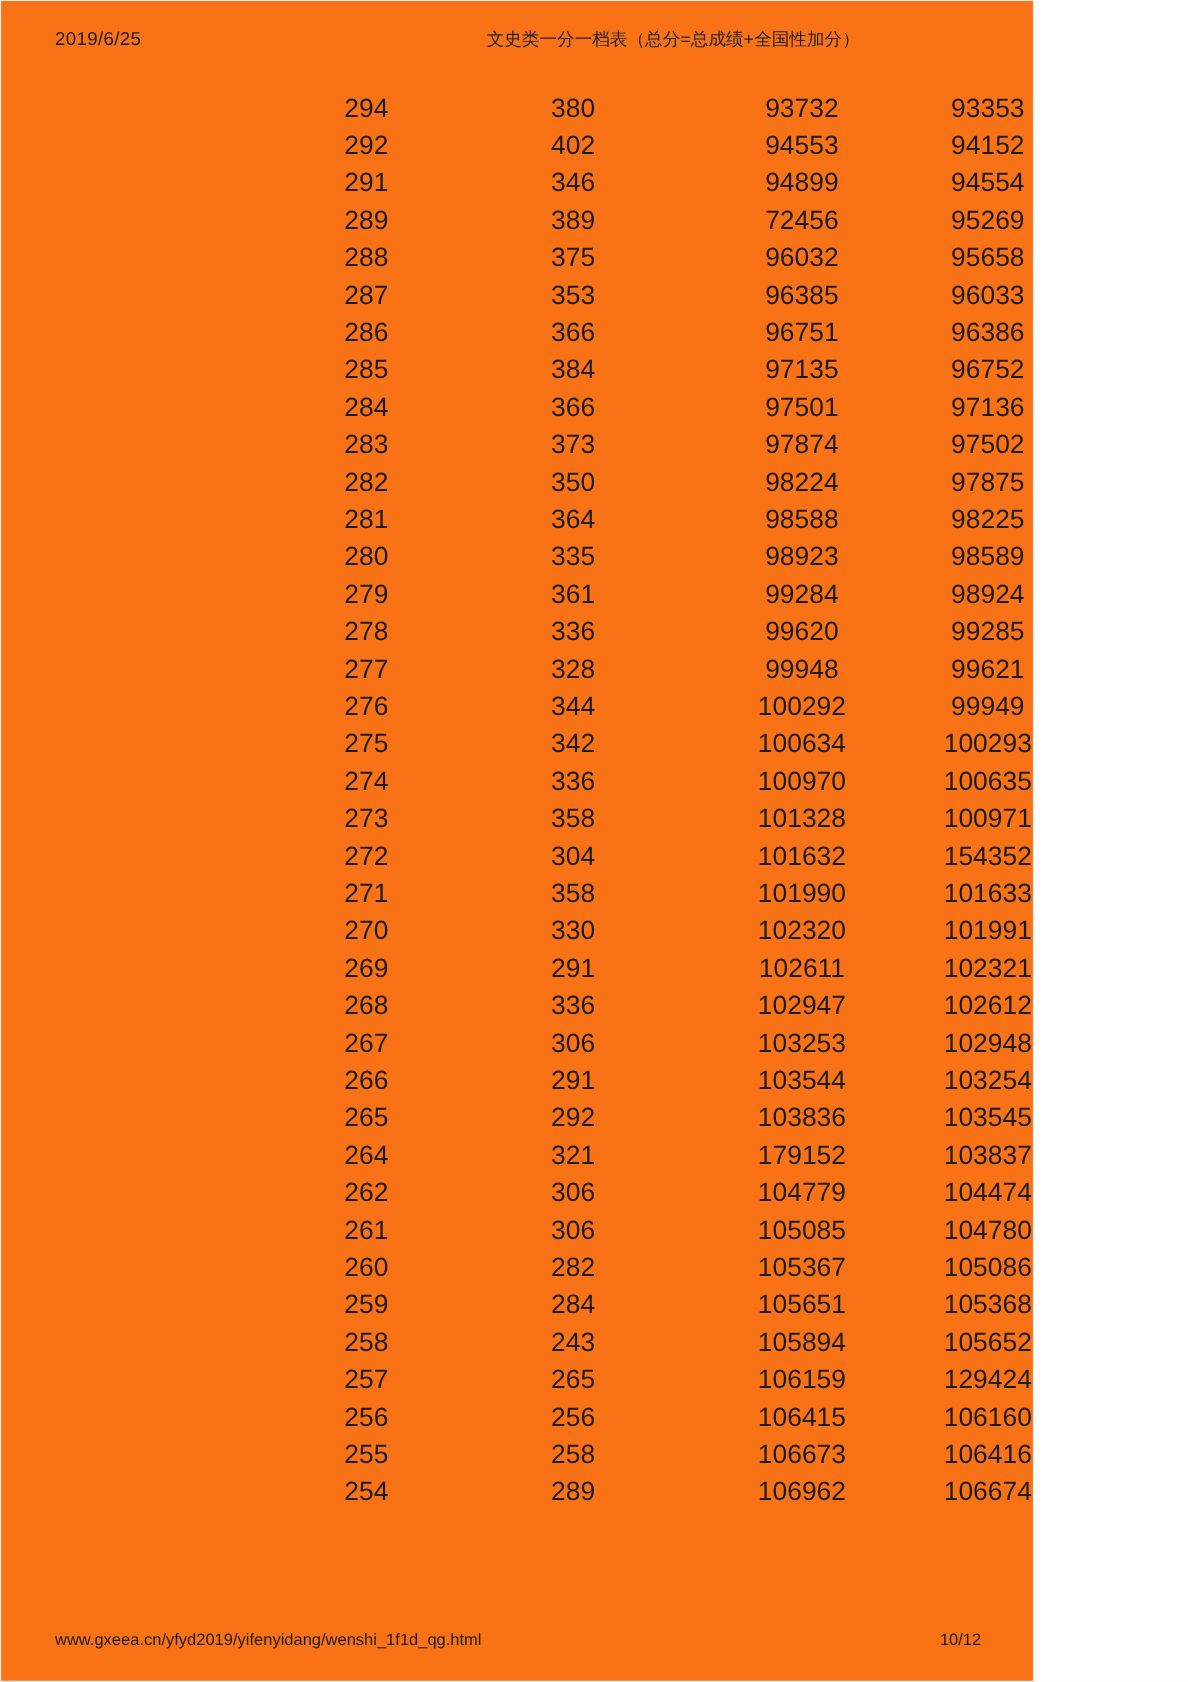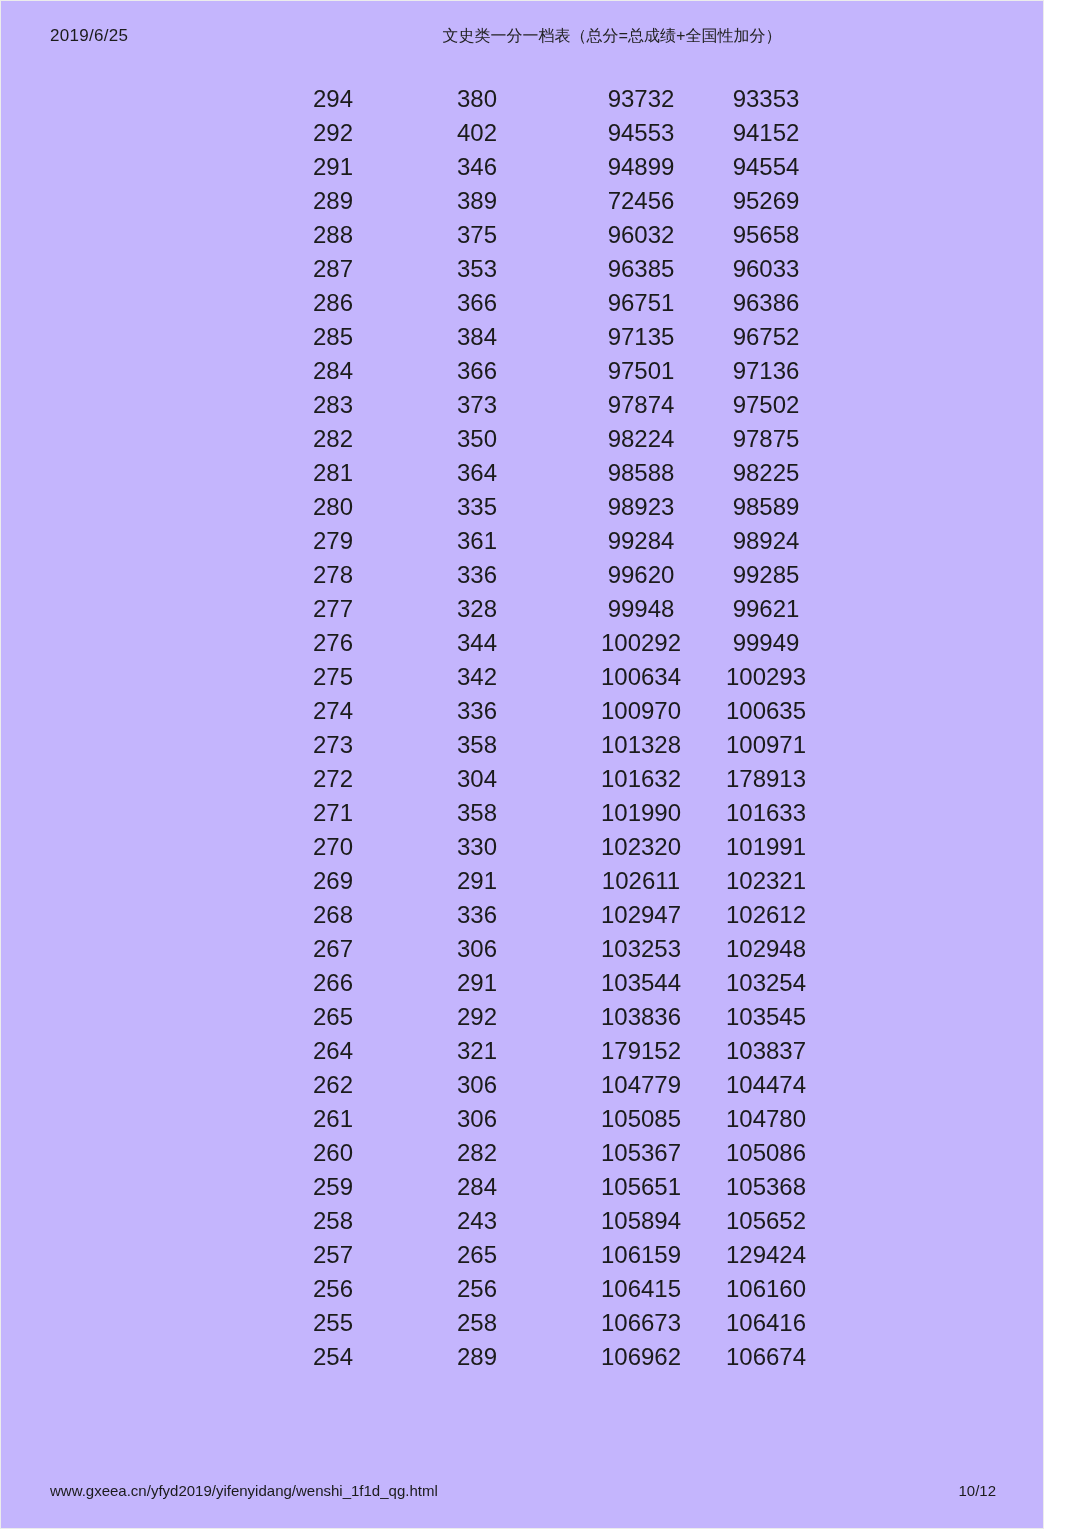--- a/index.html
+++ b/index.html
@@ -2,23 +2,23 @@
 <html><head>
 <meta charset="utf-8">
 <style>
   html, body {
     margin: 0;
     padding: 0;
     background: #ffffff;
   }
   .page {
     position: relative;
-    width: 1044px;
+    width: 940px;
     height: 1529px;
-    background: #c4b5fd;
+    background: #f97316;
     box-shadow: inset 0 0 0 1px #ececec;
     font-family: "Liberation Sans", sans-serif;
     color: #1b1b1b;
     overflow: hidden;
   }
   .header-date {
     position: absolute;
     left: 50px;
     top: 26px;
     font-size: 17px;
@@ -39,20 +39,21 @@
     position: absolute;
     left: 0;
     top: 82px;
     width: 1080px;
   }
   .t-row {
     display: flex;
     height: 34px;
     line-height: 34px;
     font-size: 24px;
+    gap: 44px;
   }
   .t-row span {
     display: block;
     text-align: center;
     white-space: nowrap;
   }
   .c1 { margin-left: 283px; width: 100px; }
   .c2 { margin-left: 44px;  width: 100px; }
   .c3 { margin-left: 54px;  width: 120px; }
   .c4 { margin-left: 5px;   width: 120px; }
@@ -220,21 +221,21 @@
       <span class="c1">273</span>
       <span class="c2">358</span>
       <span class="c3">101328</span>
       <span class="c4">100971</span>
     </div>
 
     <div class="t-row">
       <span class="c1">272</span>
       <span class="c2">304</span>
       <span class="c3">101632</span>
-      <span class="c4">178913</span>
+      <span class="c4">154352</span>
     </div>
 
     <div class="t-row">
       <span class="c1">271</span>
       <span class="c2">358</span>
       <span class="c3">101990</span>
       <span class="c4">101633</span>
     </div>
 
     <div class="t-row">

